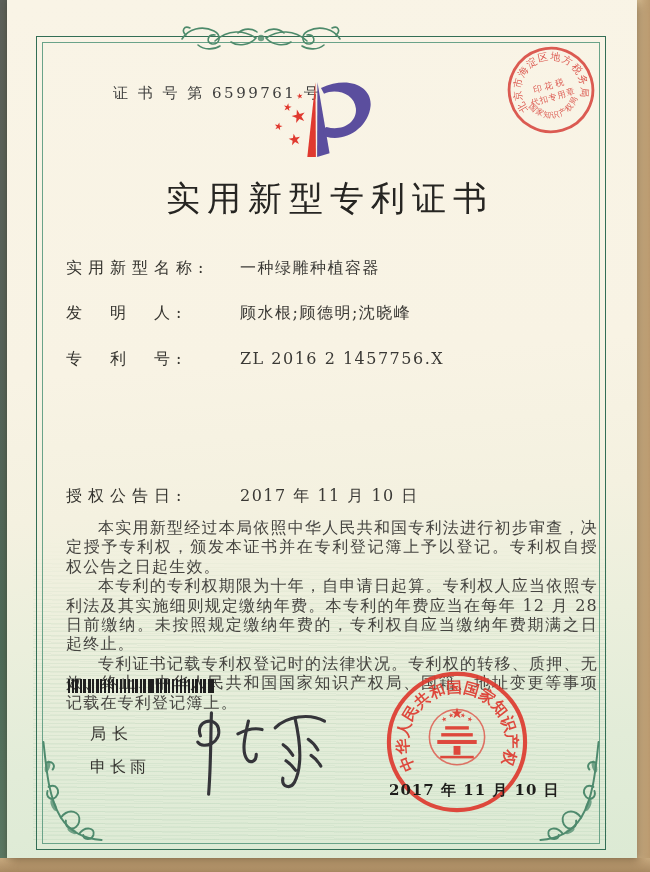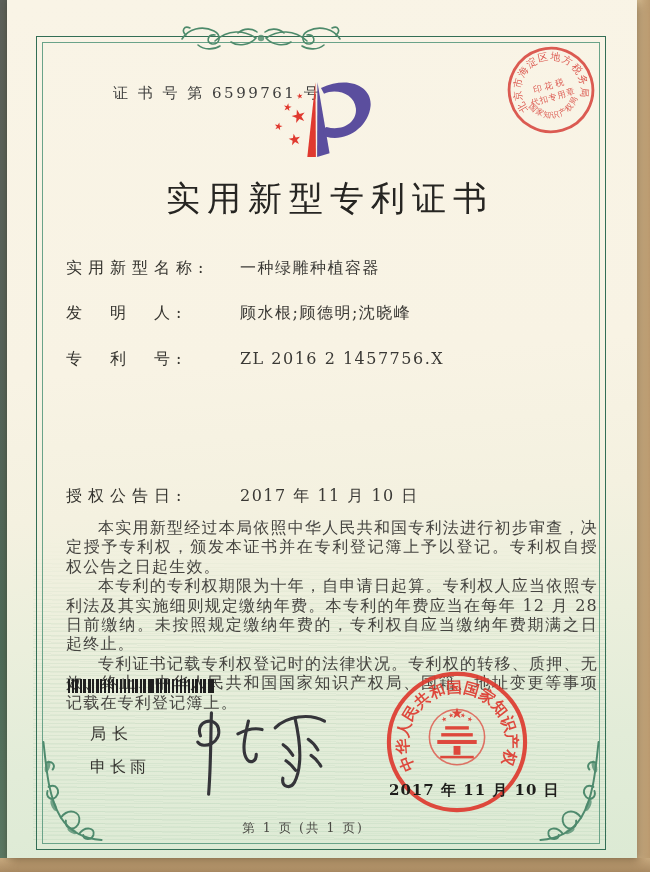--- a/index.html
+++ b/index.html
@@ -222,15 +222,14 @@
       <path d="M40,92 C46,84 56,86 54,93 C52,99 44,98 44,93"></path>
       <path d="M8,22 C14,20 17,25 14,29"></path>
     </g>
     <g fill="#4e8a6d" opacity=".75">
       <ellipse cx="9" cy="26" rx="2.4" ry="6" transform="rotate(16 9 26)"></ellipse>
       <ellipse cx="15" cy="64" rx="2.4" ry="6" transform="rotate(-24 15 64)"></ellipse>
       <ellipse cx="33" cy="89" rx="2.2" ry="5" transform="rotate(-60 33 89)"></ellipse>
     </g>
   </svg>
 
-  <div class="footer">第 1 页 (共 1 页)</div>
 
 </div>
 
 </body></html>

